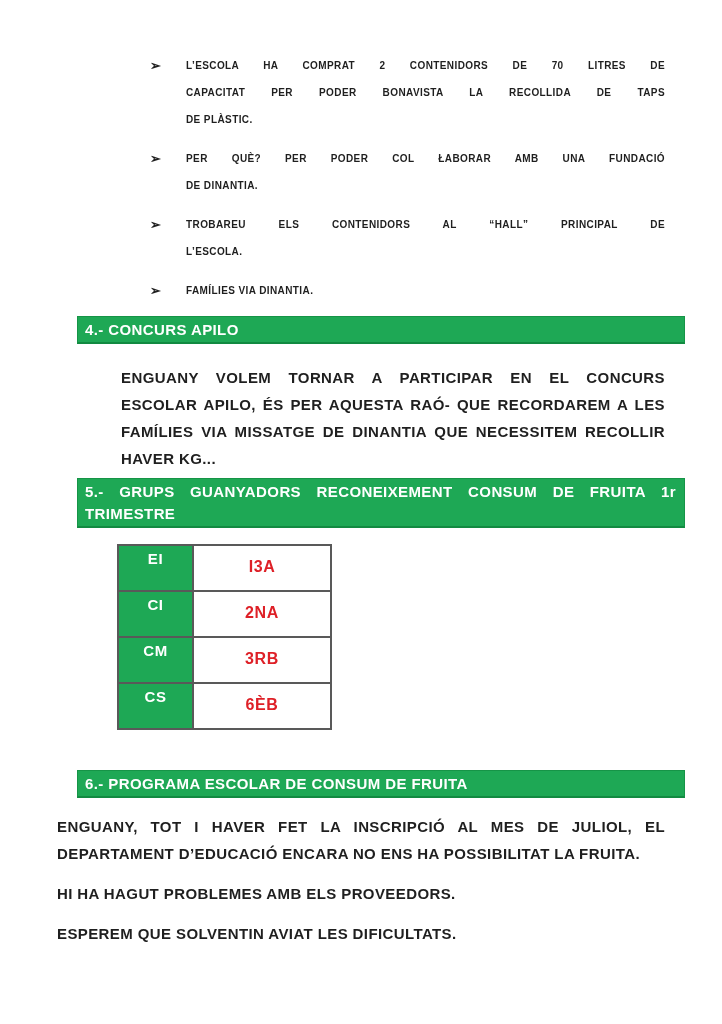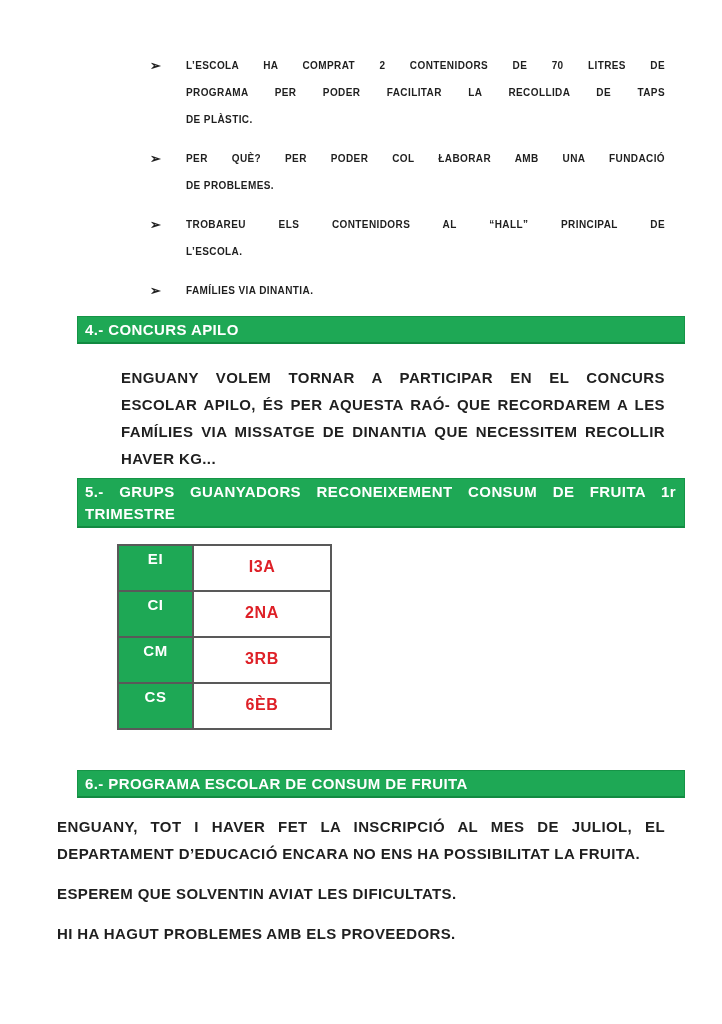--- a/index.html
+++ b/index.html
@@ -78,30 +78,30 @@
 
 <div class="page">
   <div class="content">
 
     <div class="bullets">
 
       <div class="bullet">
         <span class="bullet-marker">➢</span>
         <div class="bullet-text">
           <div class="jl">L’ESCOLA HA COMPRAT 2 CONTENIDORS DE 70 LITRES DE</div>
-          <div class="jl">PROGRAMA PER PODER FACILITAR LA RECOLLIDA DE TAPS</div>
+          <div class="jl">CAPACITAT PER PODER BONAVISTA LA RECOLLIDA DE TAPS</div>
           <div class="ll">DE PLÀSTIC.</div>
         </div>
       </div>
 
       <div class="bullet">
         <span class="bullet-marker">➢</span>
         <div class="bullet-text">
           <div class="jl">PER QUÈ? PER PODER COL ŁABORAR AMB UNA FUNDACIÓ</div>
-          <div class="ll">DE PROBLEMES.</div>
+          <div class="ll">DE DINANTIA.</div>
         </div>
       </div>
 
       <div class="bullet">
         <span class="bullet-marker">➢</span>
         <div class="bullet-text">
           <div class="jl">TROBAREU ELS CONTENIDORS AL “HALL” PRINCIPAL DE</div>
           <div class="ll">L’ESCOLA.</div>
         </div>
       </div>
@@ -155,21 +155,21 @@
     <div class="bar bar6">
       <div class="ll">6.- PROGRAMA ESCOLAR DE CONSUM DE FRUITA</div>
     </div>
 
     <div class="para p6">
       <div class="jl">ENGUANY, TOT I HAVER FET LA INSCRIPCIÓ AL MES DE JULIOL, EL</div>
       <div class="ll">DEPARTAMENT D’EDUCACIÓ ENCARA NO ENS HA POSSIBILITAT LA FRUITA.</div>
     </div>
 
     <div class="para p6">
-      <div class="ll">ESPEREM QUE SOLVENTIN AVIAT LES DIFICULTATS.</div>
+      <div class="ll">HI HA HAGUT PROBLEMES AMB ELS PROVEEDORS.</div>
     </div>
 
     <div class="para p6">
-      <div class="ll">HI HA HAGUT PROBLEMES AMB ELS PROVEEDORS.</div>
+      <div class="ll">ESPEREM QUE SOLVENTIN AVIAT LES DIFICULTATS.</div>
     </div>
 
   </div>
 </div>
 
 </body></html>

